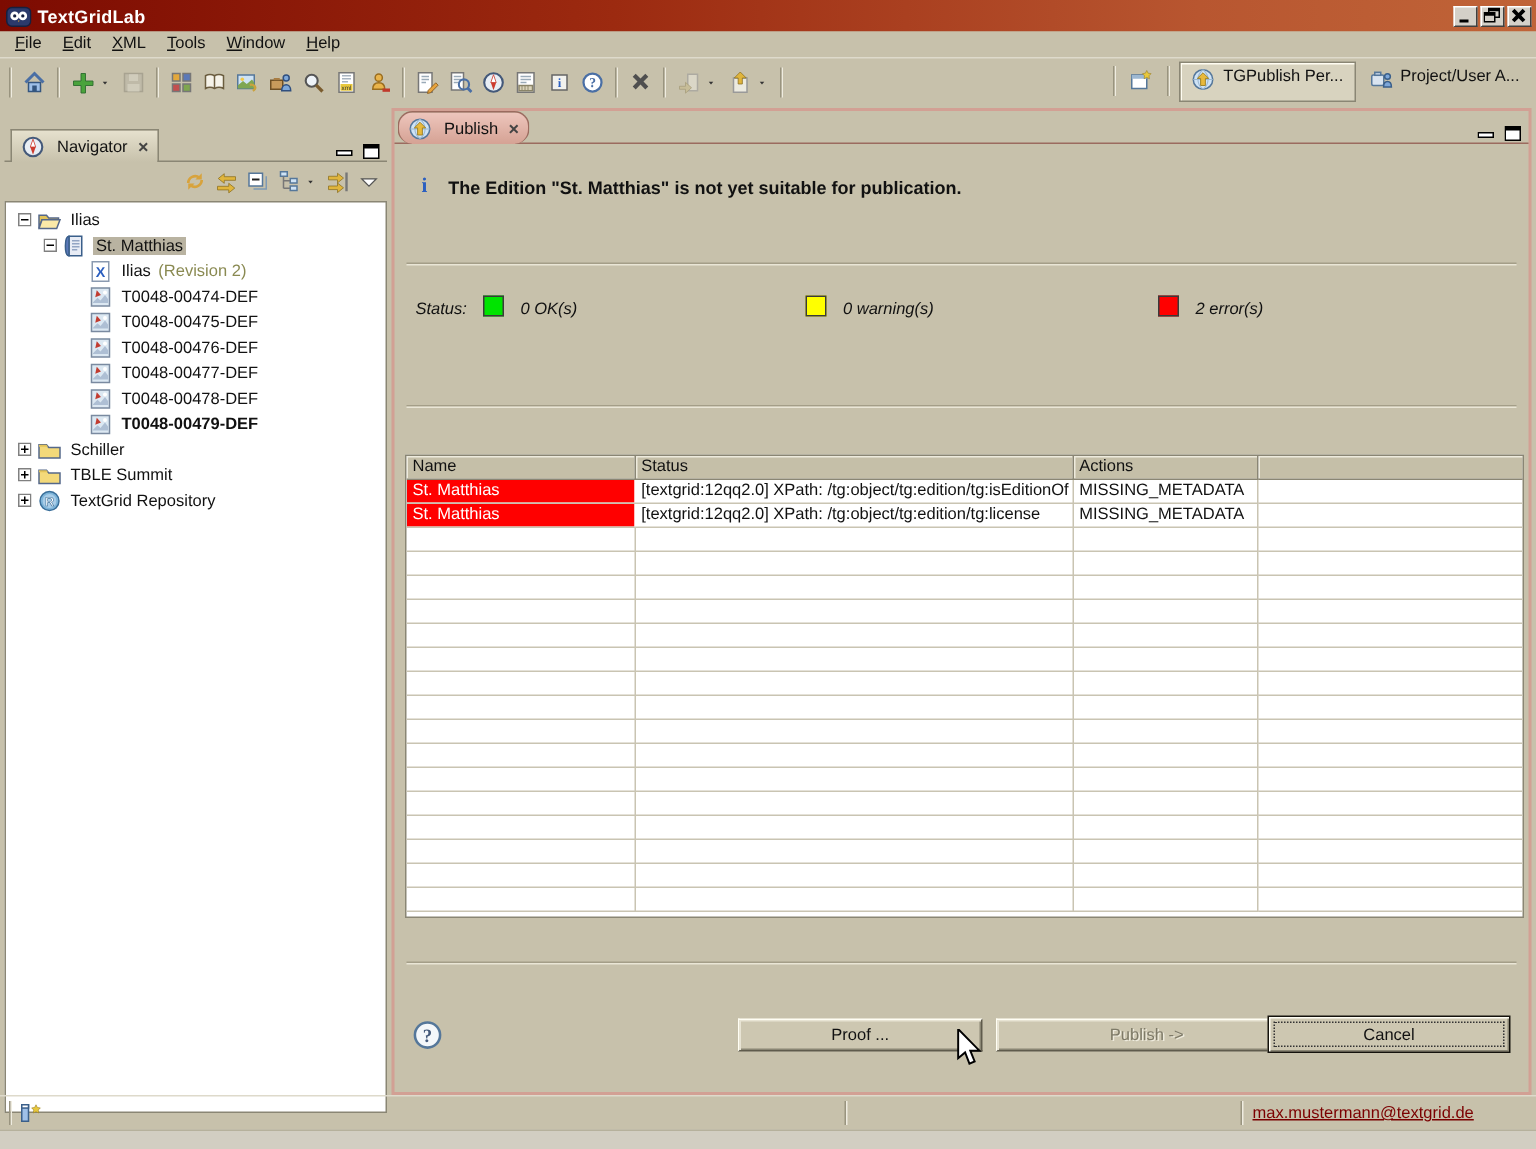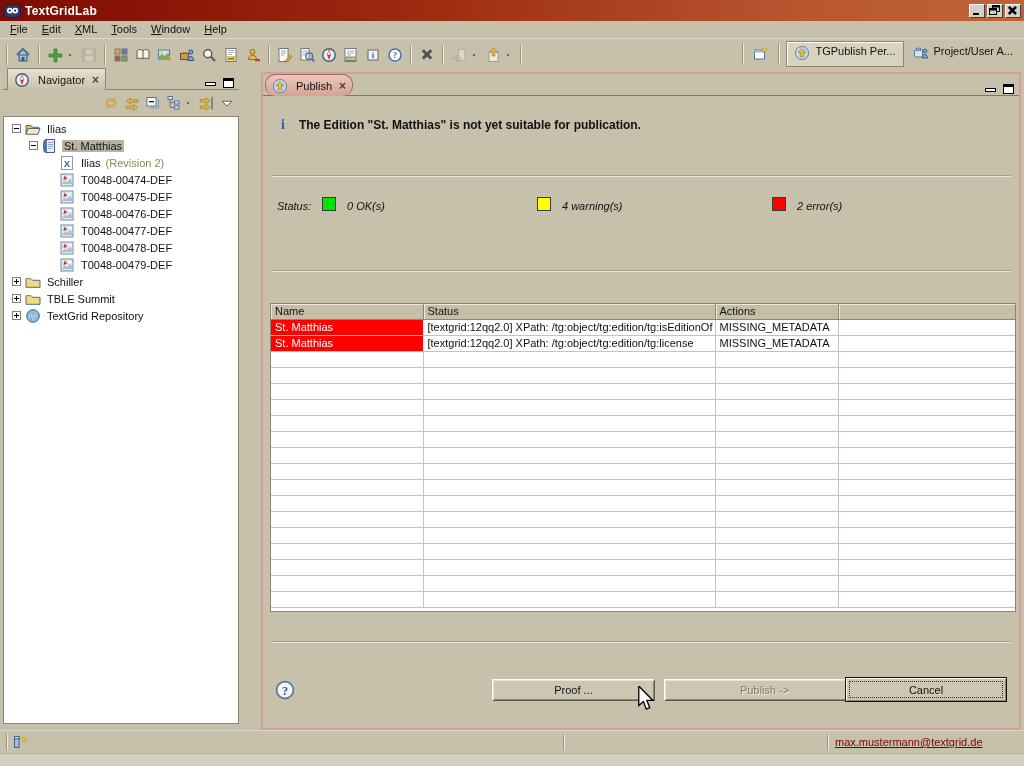--- a/index.html
+++ b/index.html
@@ -40,21 +40,21 @@
   .persp-bar { position:absolute; right:4px; top:41px; height:26px; display:flex; align-items:center; gap:2px; }
   .persp-tab { display:flex; align-items:flex-start; gap:5px; padding:3px 7px; white-space:nowrap; }
   .persp-tab.active { background:#d8d3bf; border:1px solid #8a8674; box-shadow:inset 1px 1px 0 #fffdf2; }
   
   .viewtab { display:inline-flex; align-items:center; gap:4px; height:22px; padding:0 6px;
     border:1px solid #8a8674; border-bottom:none; position:relative; top:0; }
   .tab-close { font-size:12px; font-weight:bold; color:#444; margin-left:3px; line-height:10px; }
   .panel-mm { display:flex; gap:4px; margin-left:auto; padding-right:3px; }
   .mmbtn { width:14px; height:12px; display:flex; align-items:flex-end; justify-content:center; }
   
-  .nav-panel { position:absolute; left:3px; top:68px; width:236px; height:658px; }
+  .nav-panel { position:absolute; left:3px; top:86px; width:255px; height:658px; }
   .nav-tabrow { height:22px; display:flex; align-items:flex-end; border-bottom:1px solid #8a8674; padding-left:4px; }
   .nav-tabrow .viewtab { background:linear-gradient(#e6e1ce,#c7c1ab); margin-bottom:-1px; }
   .nav-toolbar { height:25px; display:flex; align-items:center; justify-content:flex-end; gap:1px; padding-right:2px; }
   .nav-tree { position:absolute; left:0; top:48px; right:0; bottom:2px; background:#fff;
     border:1px solid #8a8674; padding-top:3px; overflow:hidden; }
   .tree-row { height:17px; display:flex; align-items:center; white-space:nowrap; }
   .expander { width:9px; height:9px; margin-right:4px; flex:none; }
   .exp-spacer { width:13px; flex:none; }
   .tree-icon { width:16px; height:16px; margin-right:4px; flex:none; }
   .tree-label { padding:0 2px; }
@@ -475,21 +475,21 @@
       <div class="tree-row" style="padding-left: 42px;">
         <span class="exp-spacer"></span>
         <span class="tree-icon"><svg width="16" height="16" viewBox="0 0 16 16">
             <rect x="2" y="2" width="12" height="12" fill="#dce8f2" stroke="#7a8aa0"></rect>
             <path d="M3 11.5l3-3 2 1.8 3-3.6 2 2.6v2.7H3z" fill="#aebfd4"></path>
             <path d="M5.5 3.5l2.8 3.2-3.8 1.4z" fill="#c23b2f"></path>
             <circle cx="11" cy="5" r="1.3" fill="#fff"></circle>
           </svg></span>
         <span class="tree-label">T0048-00478-DEF</span>
       </div>
-      <div class="tree-row" style="padding-left: 42px;">
+      <div class="tree-row" style="padding-left: 42px; font-weight: bold;">
         <span class="exp-spacer"></span>
         <span class="tree-icon"><svg width="16" height="16" viewBox="0 0 16 16">
             <rect x="2" y="2" width="12" height="12" fill="#dce8f2" stroke="#7a8aa0"></rect>
             <path d="M3 11.5l3-3 2 1.8 3-3.6 2 2.6v2.7H3z" fill="#aebfd4"></path>
             <path d="M5.5 3.5l2.8 3.2-3.8 1.4z" fill="#c23b2f"></path>
             <circle cx="11" cy="5" r="1.3" fill="#fff"></circle>
           </svg></span>
         <span class="tree-label">T0048-00479-DEF</span>
       </div>
       <div class="tree-row" style="padding-left: 8px;">
@@ -563,21 +563,21 @@
     <span class="msg-text">The Edition "St. Matthias" is not yet suitable for publication.</span>
   </div>
 
   <div class="hsep sep1"></div>
 
   <div class="status-row" id="status-row">
     <span class="slabel">Status:</span>
   <span class="sq" style="left: 59px; background: rgb(0, 228, 0);"></span>
       <span class="sq-text" style="left: 84px;">0 OK(s)</span>
       <span class="sq" style="left: 274px; background: rgb(255, 255, 0);"></span>
-      <span class="sq-text" style="left: 299px;">4 warning(s)</span>
+      <span class="sq-text" style="left: 299px;">0 warning(s)</span>
       <span class="sq" style="left: 509px; background: rgb(255, 0, 0);"></span>
       <span class="sq-text" style="left: 534px;">2 error(s)</span>
     </div>
 
   <div class="hsep sep2"></div>
 
   <div class="pub-table-wrap" id="table-wrap">
       <table class="pubtab">
         <colgroup>
           <col style="width:152px">

